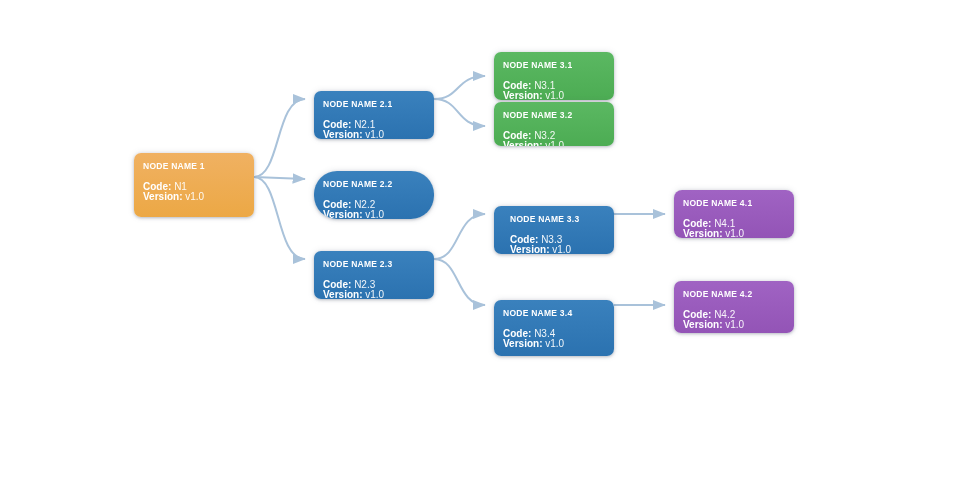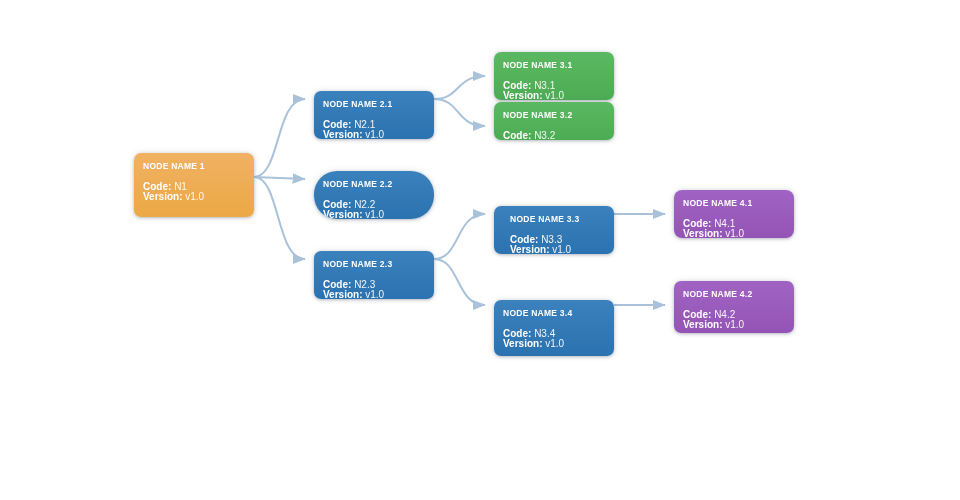--- a/index.html
+++ b/index.html
@@ -110,21 +110,21 @@
           <div class="node-row"><span class="lbl">Version:</span> <span class="val">v1.0</span></div>
         </div>
       </div>
       <div class="node n-green" style="left: 494px; top: 52px; width: 120px; height: 48px;">
         <div class="node-title">NODE NAME 3.1</div>
         <div class="node-body">
           <div class="node-row"><span class="lbl">Code:</span> <span class="val">N3.1</span></div>
           <div class="node-row"><span class="lbl">Version:</span> <span class="val">v1.0</span></div>
         </div>
       </div>
-      <div class="node n-green" style="left: 494px; top: 102px; width: 120px; height: 38px;">
+      <div class="node n-green" style="left: 494px; top: 102px; width: 120px; height: 44px;">
         <div class="node-title">NODE NAME 3.2</div>
         <div class="node-body">
           <div class="node-row"><span class="lbl">Code:</span> <span class="val">N3.2</span></div>
           <div class="node-row"><span class="lbl">Version:</span> <span class="val">v1.0</span></div>
         </div>
       </div>
       <div class="node n-blue" style="left: 494px; top: 190px; width: 120px; height: 48px; padding-left: 16px;">
         <div class="node-title">NODE NAME 3.3</div>
         <div class="node-body">
           <div class="node-row"><span class="lbl">Code:</span> <span class="val">N3.3</span></div>

